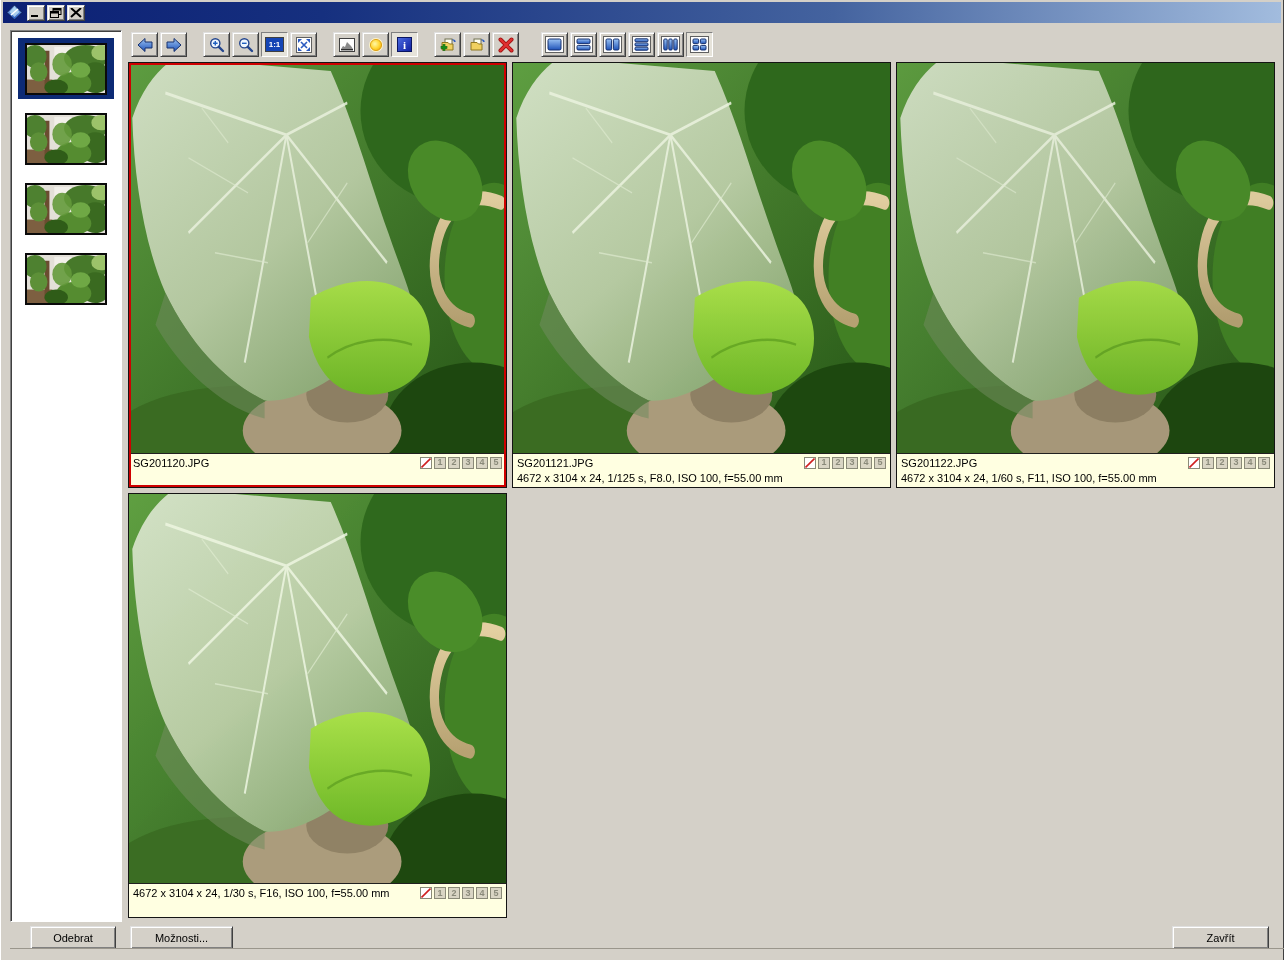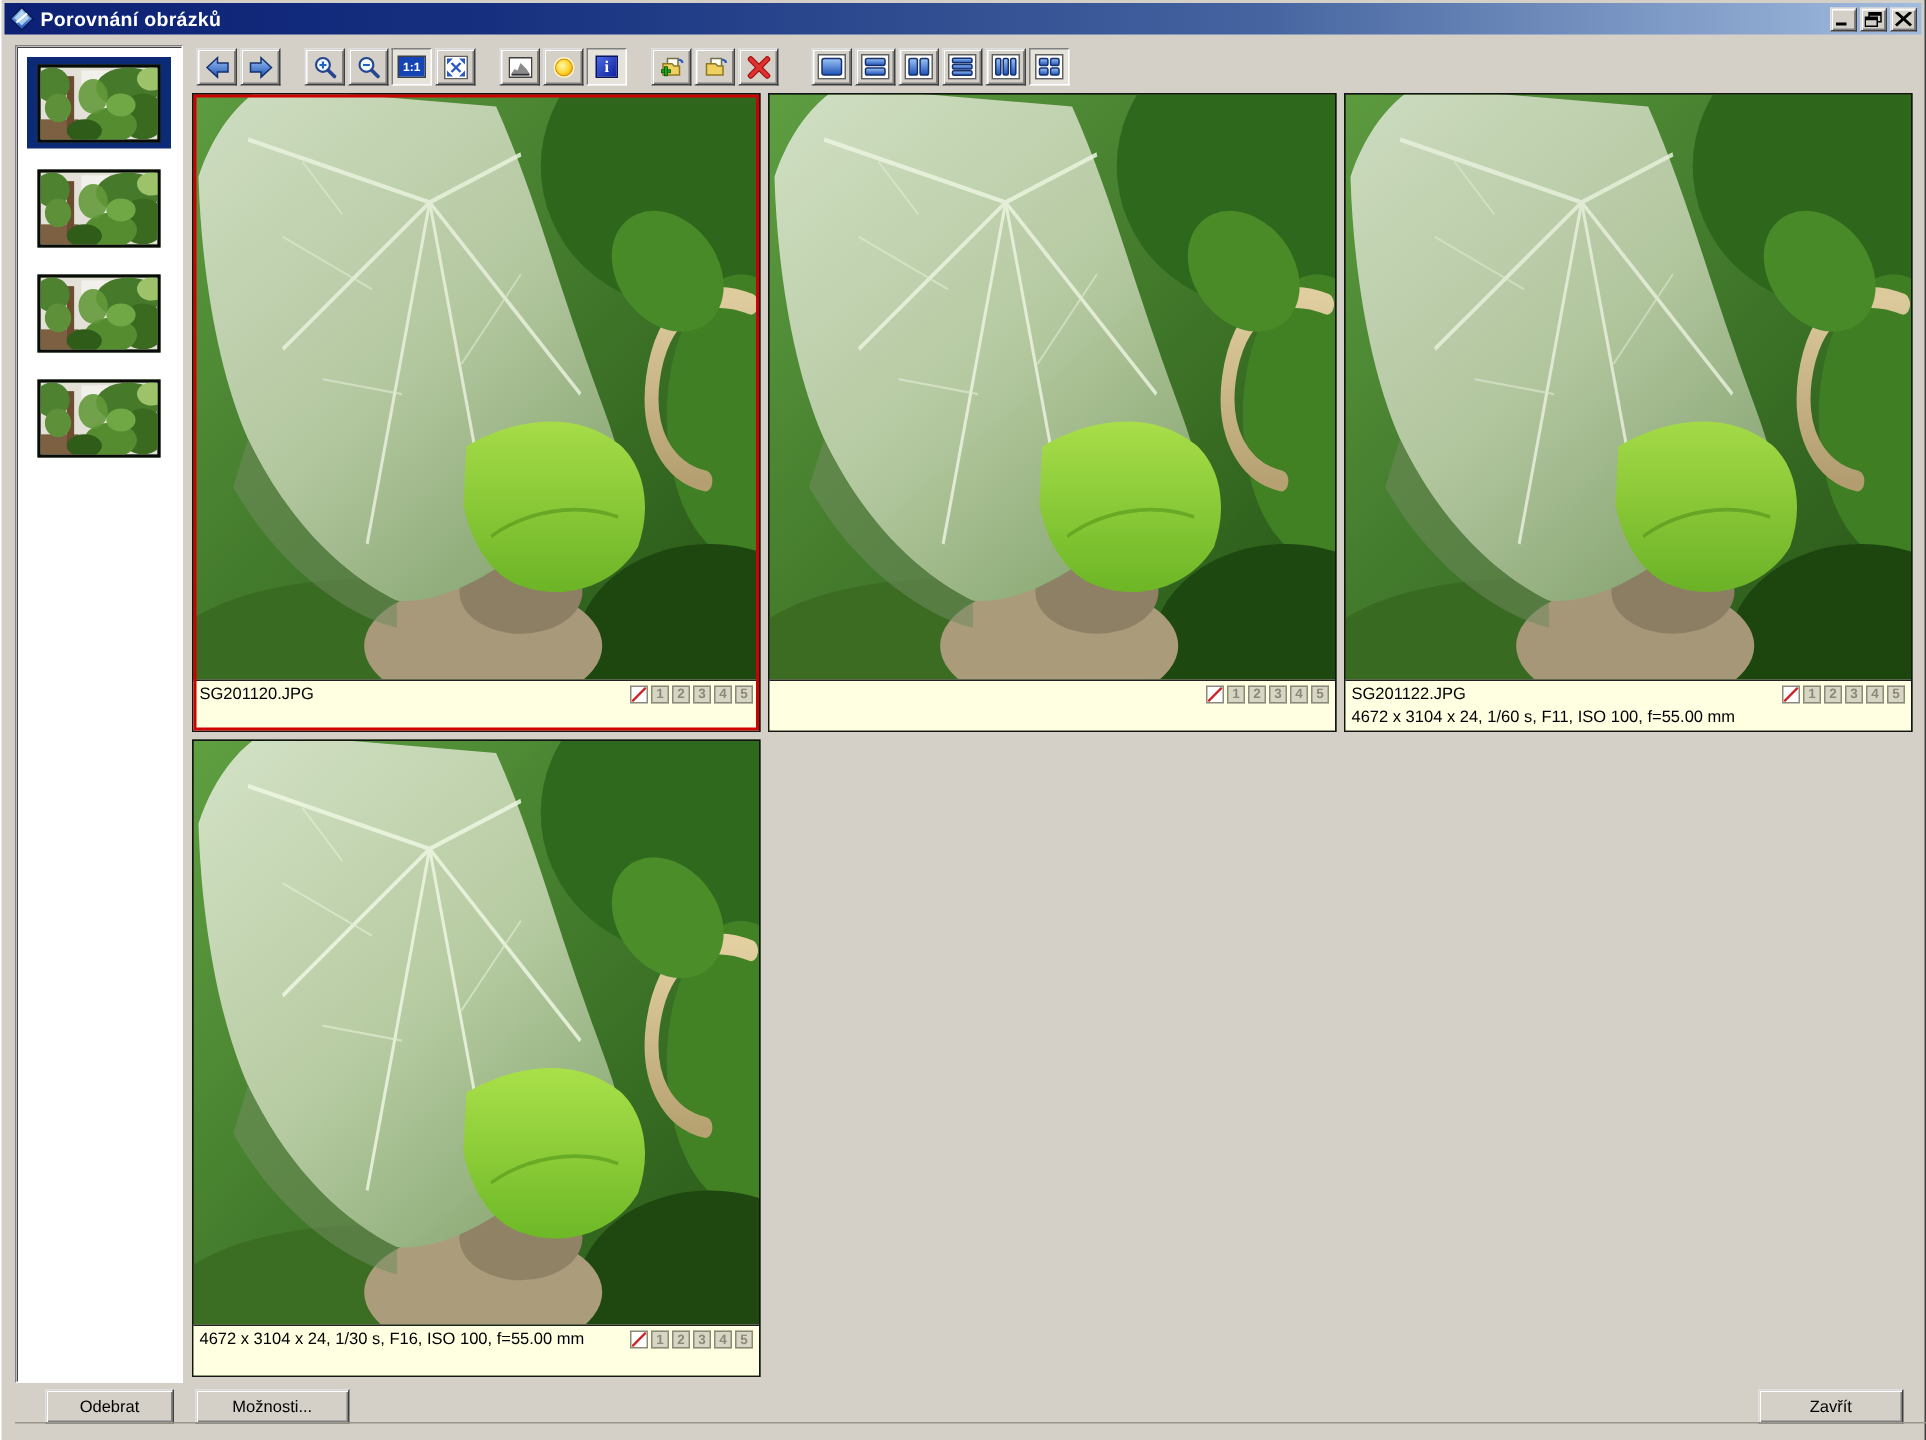--- a/index.html
+++ b/index.html
@@ -162,21 +162,20 @@
 <div class="window">
 
   <div class="titlebar">
     <span class="app-icon">
       <svg viewBox="0 0 17 17">
           <polygon points="8.5,1 16,8.5 8.5,16 1,8.5" fill="url(#gBlue)" stroke="#0a1a50"></polygon>
           <polygon points="8.5,3 13.5,8 8.5,13 3.5,8" fill="#bfe2f2" opacity="0.8"></polygon>
           <path d="M5,11 L12,5" stroke="#ffffff" stroke-width="1.5"></path>
         </svg>
     </span>
-    <span class="title">Porovnání obrázků</span>
     <span class="winbtns">
       <span class="winbtn raised">
         <svg viewBox="0 0 12 10" width="12" height="10">
             <rect x="1" y="7" width="7" height="2" fill="#000"></rect>
           </svg>
       </span>
       <span class="winbtn raised">
         <svg viewBox="0 0 12 10" width="12" height="10">
             <rect x="3" y="0.5" width="8" height="6" fill="none" stroke="#000"></rect>
             <rect x="3" y="0.5" width="8" height="2" fill="#000"></rect>
@@ -382,20 +381,22 @@
       </div>
     </div>
 
     <div class="panel">
       <div class="pane-img">
         <svg viewBox="0 0 570 390" preserveAspectRatio="none" style="filter:brightness(1.01)">
             <use href="#leafScene"></use>
           </svg>
       </div>
       <div class="caption">
+        <div class="cap-name">SG201121.JPG</div>
+        <div class="cap-info">4672 x 3104 x 24, 1/125 s, F8.0, ISO 100, f=55.00 mm</div>
         <div class="badges">
           <span class="badge none">
               <svg viewBox="0 0 10 10" width="10" height="10">
                 <path d="M0.5,9.5 L9.5,0.5" stroke="#d02020" stroke-width="1.6"></path>
               </svg>
             </span>
           <span class="badge">1</span>
           <span class="badge">2</span>
           <span class="badge">3</span>
           <span class="badge">4</span>

